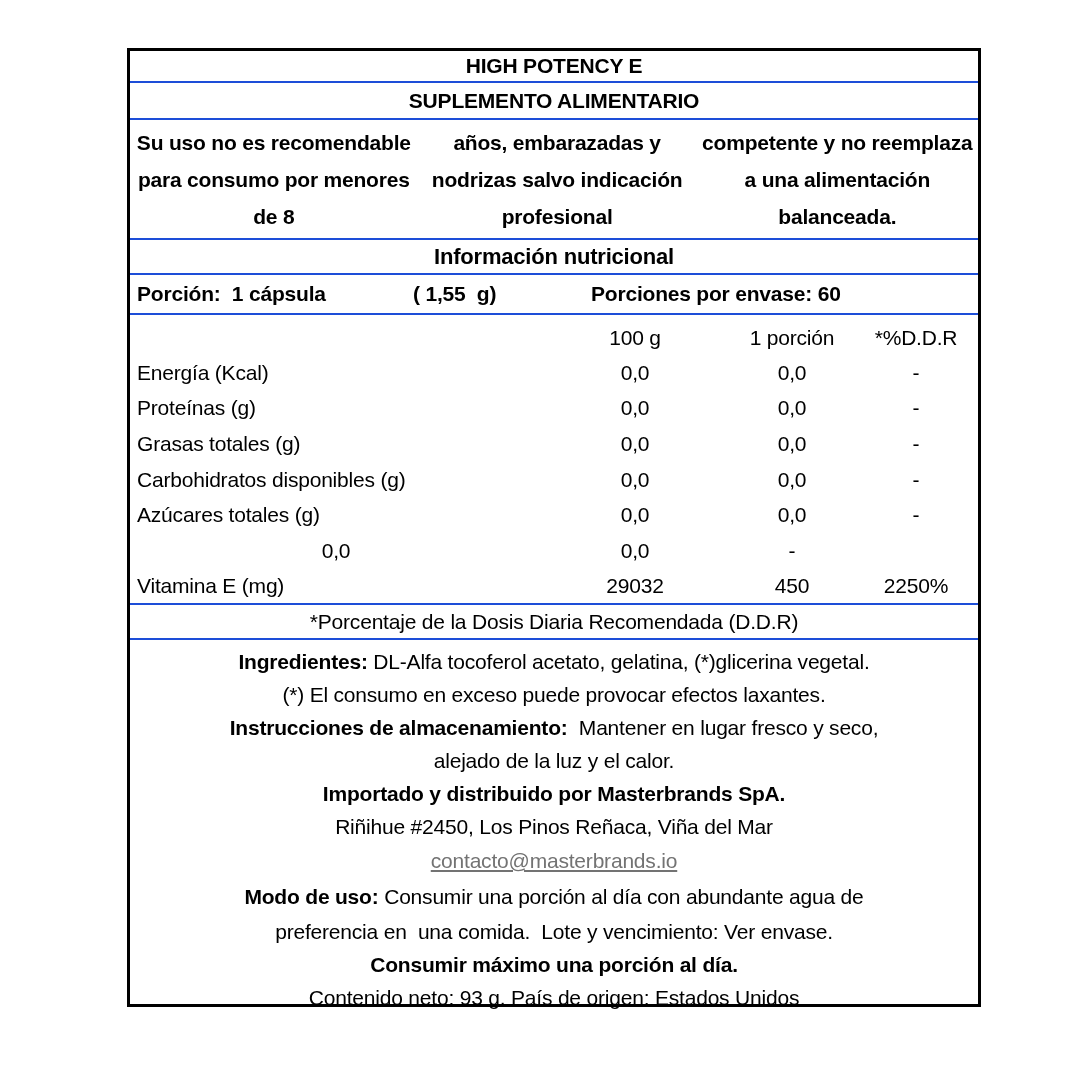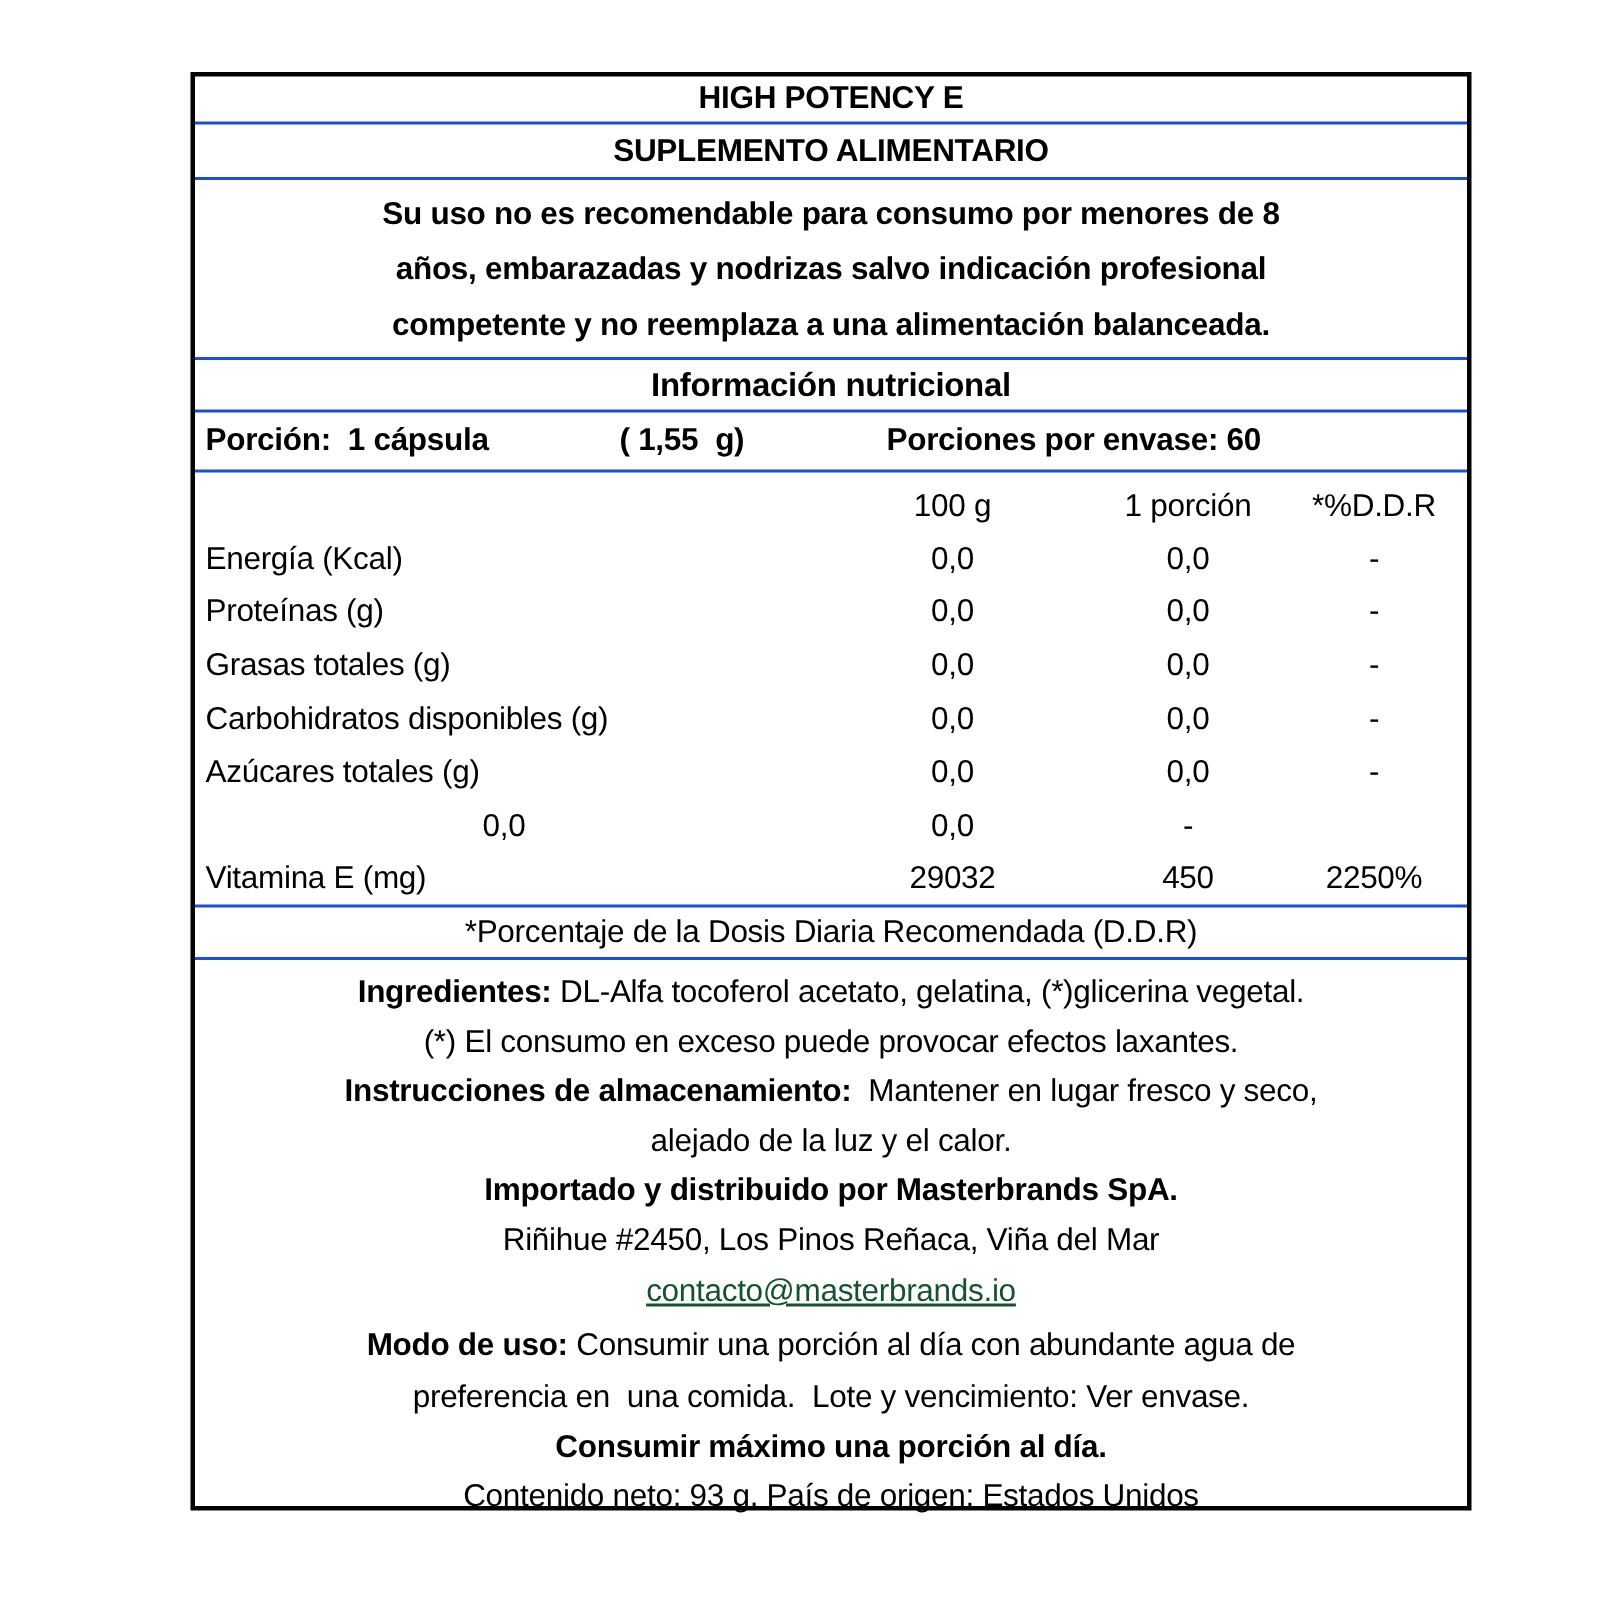--- a/index.html
+++ b/index.html
@@ -9,42 +9,42 @@
     letter-spacing:-0.2px;
   }
   .sheet{
     position:absolute;left:127px;top:48px;width:854px;
     border:3px solid #000;box-sizing:border-box;background:#fff;
   }
   .row{border-bottom:2px solid #1d4ed8;box-sizing:border-box;display:flex;
        align-items:center;justify-content:center;}
   .r-title{height:32px;font-weight:bold;font-size:21px;}
   .r-subtitle{height:37px;font-weight:bold;font-size:21px;}
-  .r-warning{height:120px;flex-direction:column;justify-content:center;
+  .r-warning{height:120px;flex-direction:row;justify-content:center;
              font-weight:bold;font-size:21px;}
   .wline{line-height:37px;text-align:center;white-space:pre-wrap;}
   .r-section{height:35px;font-weight:bold;font-size:22px;}
   .r-serving{height:40px;position:relative;font-weight:bold;font-size:21px;
              justify-content:flex-start;}
   .s1{position:absolute;left:7px;white-space:pre-wrap;}
   .s2{position:absolute;left:283px;white-space:pre-wrap;}
   .s3{position:absolute;left:461px;white-space:pre-wrap;}
   .r-nutrition{height:290px;display:block;padding-top:6px;}
   .ngrid{display:grid;grid-template-columns:412px 186px 128px 120px;
          align-items:center;}
   .nheader{height:34px;font-size:21px;font-weight:normal;}
   .nrow{height:35.6px;font-size:21px;}
   .nrow.bold{font-weight:normal;}
   .nname{padding-left:7px;text-align:left;}
   .nval{text-align:center;}
   .r-footnote{height:35px;font-size:21px;}
   .r-info{height:364px;display:block;border-bottom:none;padding-top:5px;
           font-size:21px;text-align:center;}
   .iline{line-height:33px;white-space:pre-wrap;}
-  .email{color:#14532d;text-decoration:underline;}
+  .email{color:#737373;text-decoration:underline;}
 </style>
 </head>
 <body>
 
 <div class="sheet">
 
   <div class="row r-title">
     <span>HIGH POTENCY E</span>
   </div>
 

